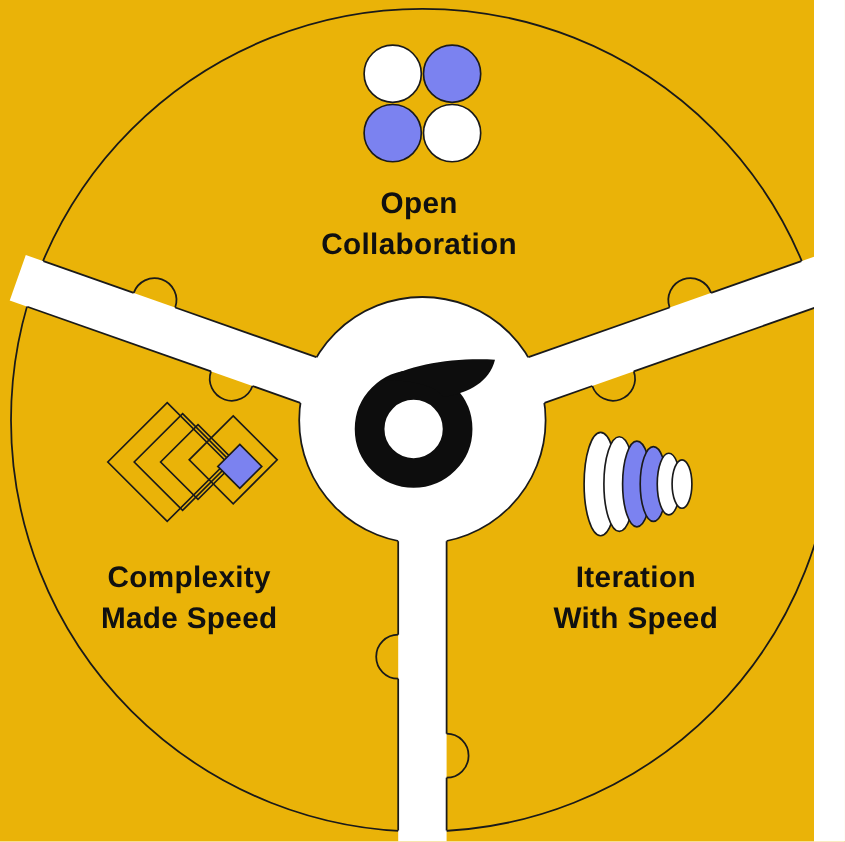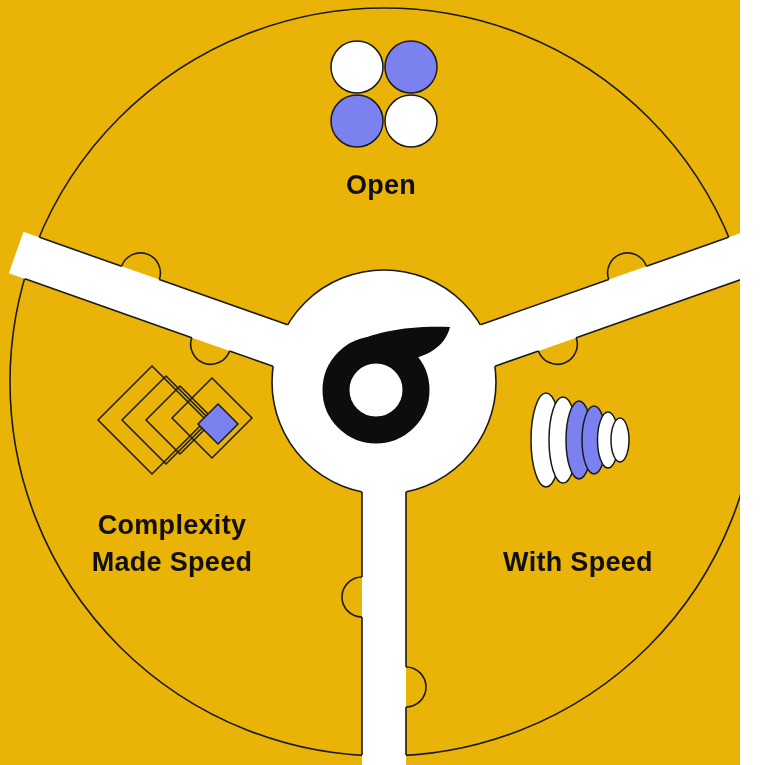--- a/index.html
+++ b/index.html
@@ -93,25 +93,26 @@
       <ellipse cx="563" cy="440" rx="14" ry="43" fill="#ffffff"></ellipse>
       <ellipse cx="579" cy="440" rx="13" ry="39" fill="#7B82F0"></ellipse>
       <ellipse cx="594" cy="440" rx="12" ry="34" fill="#7B82F0"></ellipse>
       <ellipse cx="608" cy="440" rx="10.5" ry="28" fill="#ffffff"></ellipse>
       <ellipse cx="620" cy="440" rx="9" ry="22" fill="#ffffff"></ellipse>
     </g>
   </svg>
 
   <div class="label label-top">
     <span>Open</span><br>
+    <span>Collaboration</span>
   </div>
 
   <div class="label label-left">
     <span>Complexity</span><br>
     <span>Made Speed</span>
   </div>
 
   <div class="label label-right">
-    <br>
+    <span>Iteration</span><br>
     <span>With Speed</span>
   </div>
 
 </div>
 
 </body></html>

